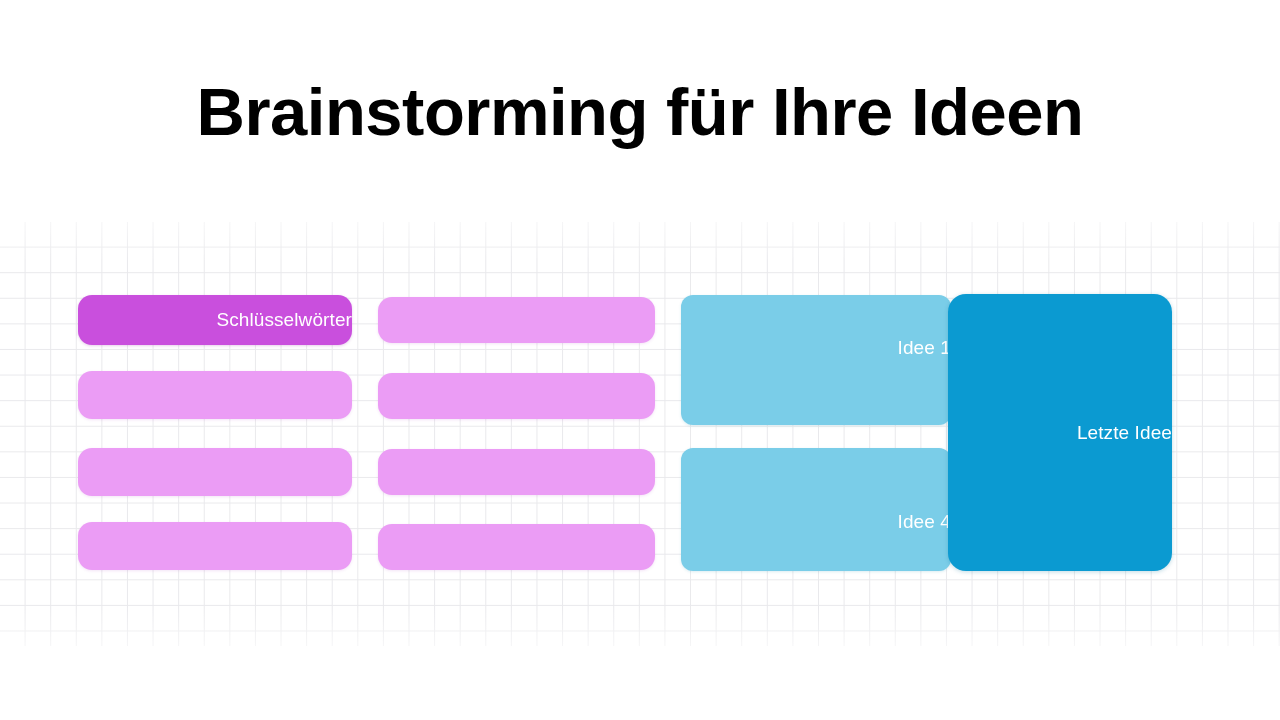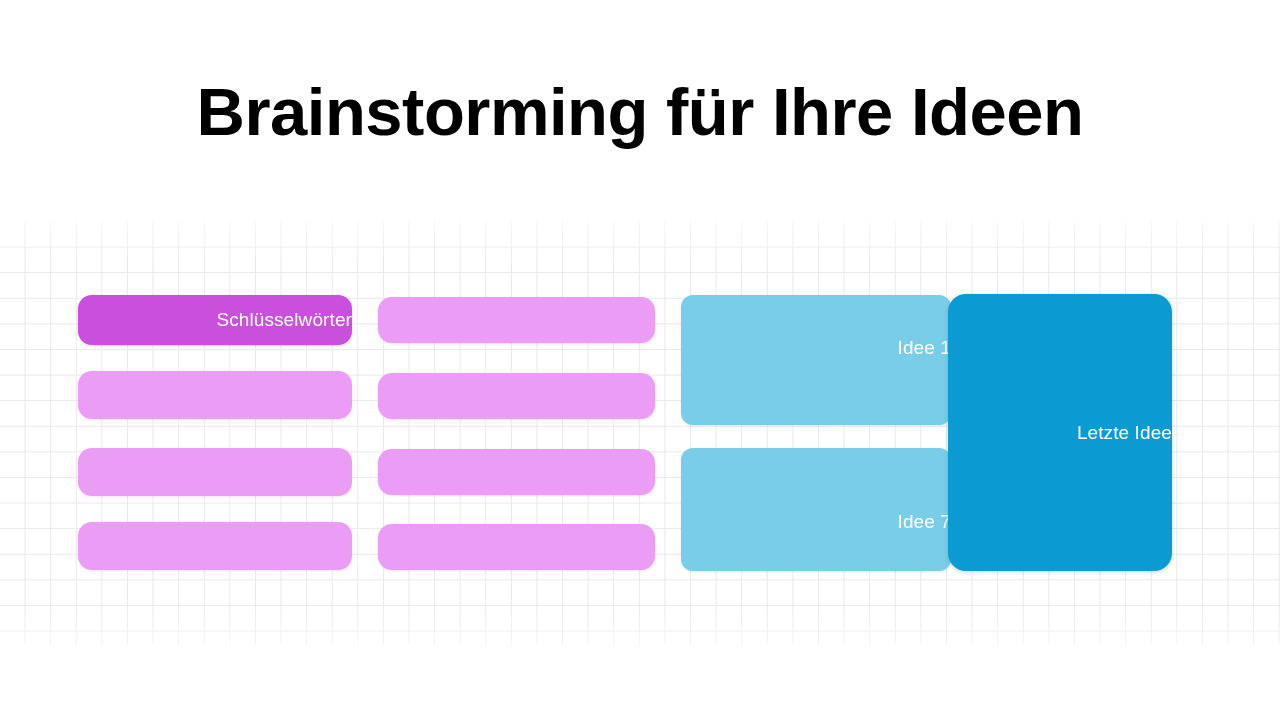--- a/index.html
+++ b/index.html
@@ -133,19 +133,19 @@
 
   <div class="card pink-light" style="left:378px; top:302px; width:277px; height:46px;">
     <span class="card-label"></span>
   </div>
 
   <div class="card blue-light" style="left:681px; top:73px; width:270px; height:130px;">
     <span class="card-label label-up">Idee 1</span>
   </div>
 
   <div class="card blue-light" style="left:681px; top:226px; width:270px; height:123px;">
-    <span class="card-label label-down">Idee 7</span>
+    <span class="card-label label-down">Idee 4</span>
   </div>
 
   <div class="card blue-strong" style="left:948px; top:72px; width:224px; height:277px;">
     <span class="card-label">Letzte Idee</span>
   </div>
 </div>
 
 </body></html>

